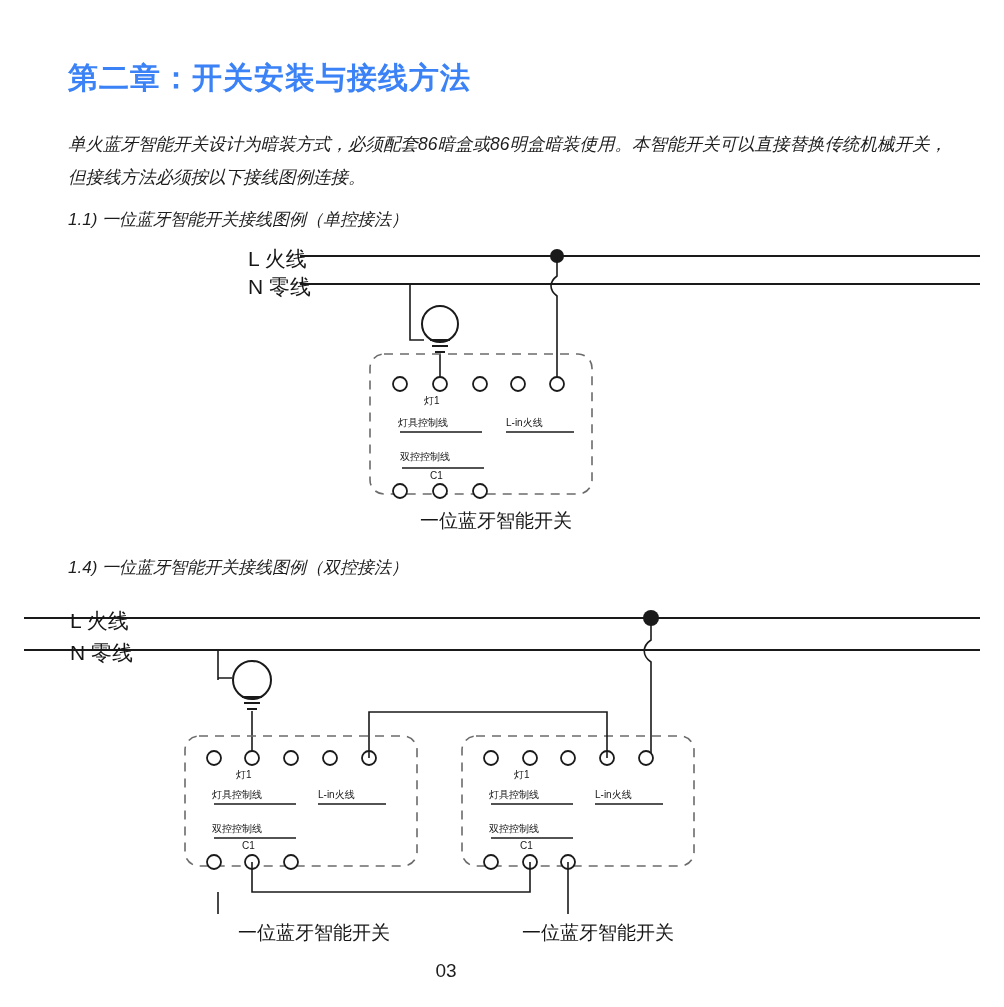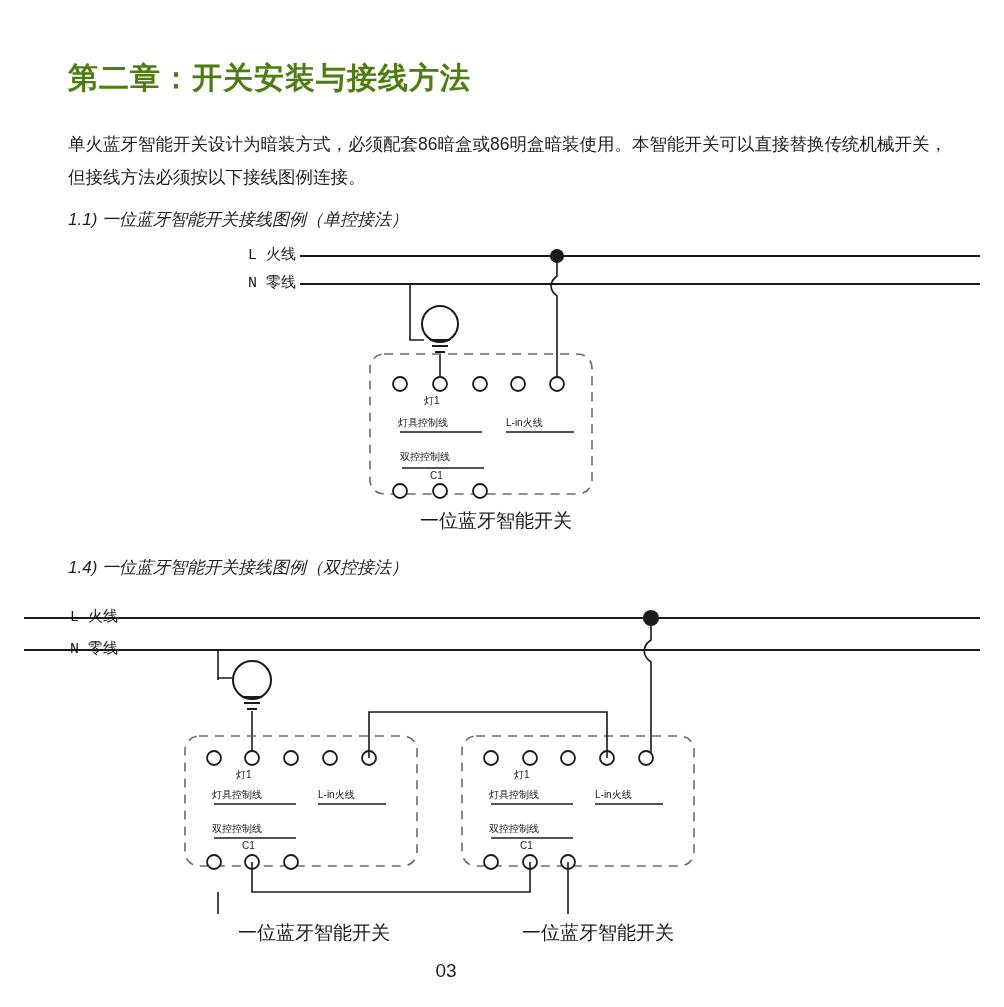--- a/index.html
+++ b/index.html
@@ -23,32 +23,33 @@
   }
 
   
   .chapter-title {
     position: absolute;
     left: 68px;
     top: 50px;
     font-size: 30px;
     font-weight: bold;
     letter-spacing: 1px;
-    color: #4d7c0f;
+    color: #3b82f6;
     white-space: nowrap;
     margin-top: 8px;
   }
   .intro {
     position: absolute;
     left: 68px;
     top: 110px;
     width: 880px;
     font-size: 17.5px;
     line-height: 33px;
     color: #1d1d1d;
+    font-style: italic;
   }
   .section-label {
     position: absolute;
     font-size: 17px;
     color: #1d1d1d;
     white-space: nowrap;
     font-style: italic;
   }
   #sec-11 { left: 68px; top: 208px; }
   #sec-12 { left: 68px; top: 556px; }
@@ -66,21 +67,21 @@
   
   .diagram {
     position: absolute;
   }
   .lbl {
     position: absolute;
     font-size: 10px;
     color: #161616;
     white-space: nowrap;
   }
-  .lbl.rail { font-size: 15px; font-family: Liberation Mono, monospace; }
+  .lbl.rail { font-size: 21px; }
   .lbl.caption { font-size: 19px; }
 
   svg { display: block; overflow: visible; }
 
   .wire { fill: none; stroke: #1a1a1a; stroke-width: 2; }
   .wire-thin { fill: none; stroke: #1a1a1a; stroke-width: 1.6; }
   .box-dash {
     fill: none;
     stroke: #6b6b6b;
     stroke-width: 1.6;

